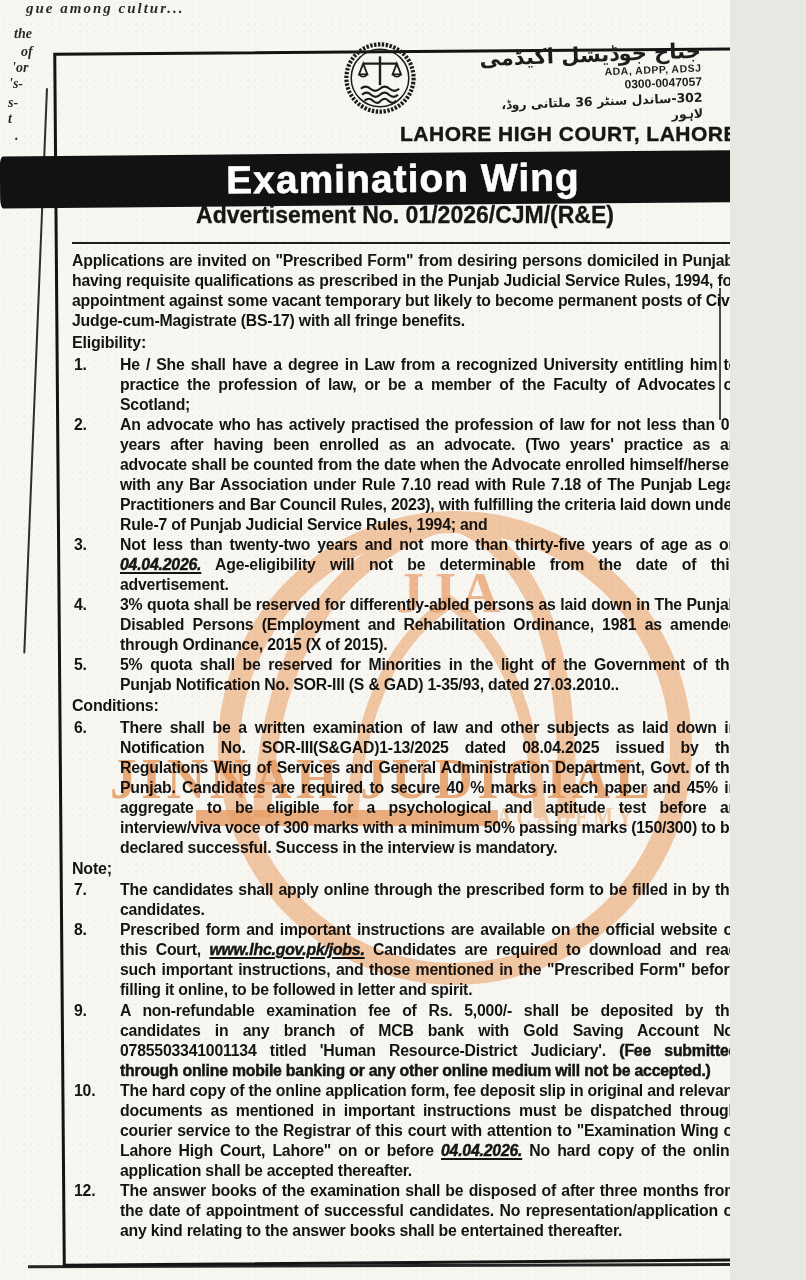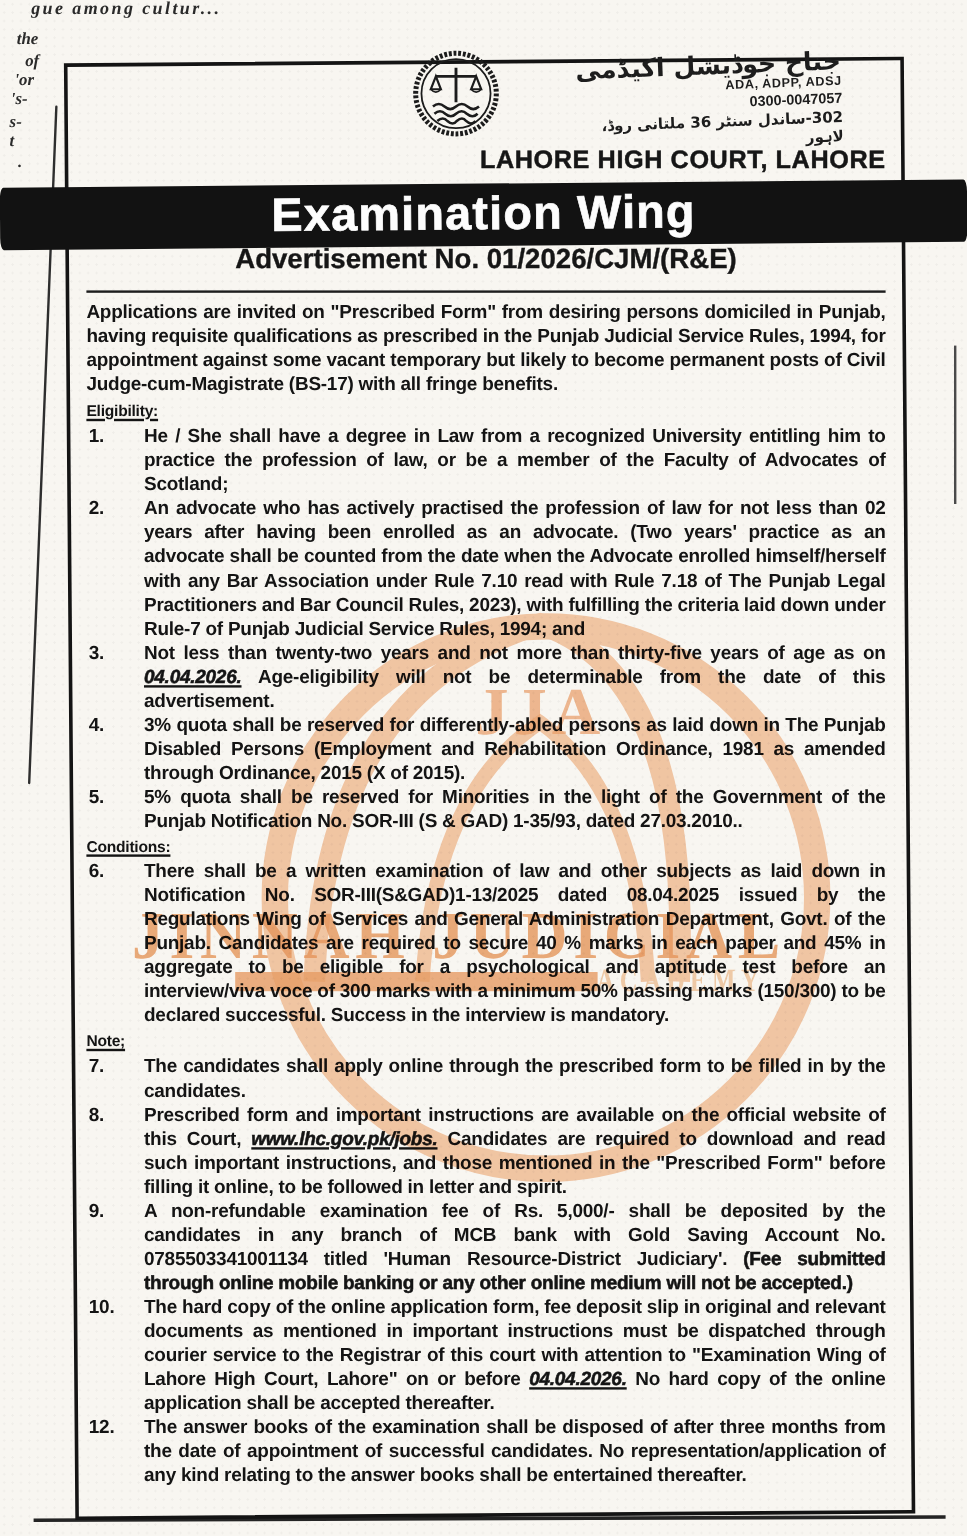--- a/index.html
+++ b/index.html
@@ -1,16 +1,16 @@
 <!DOCTYPE html>
 <html><head>
 <meta charset="utf-8">
 <style>
   html,body{margin:0;padding:0;background:#e9e7e2;}
-  .page{position:relative;width:806px;height:1280px;background:#f8f6f1;overflow:hidden;
+  .page{position:relative;width:730px;height:1280px;background:#f8f6f1;overflow:hidden;
         font-family:"Liberation Sans",sans-serif;color:#161616;
         background-image:radial-gradient(rgba(0,0,0,.035) 1px,transparent 1px);background-size:7px 7px;}
   
   .frag-top{position:absolute;left:26px;top:0;font:italic 700 15px "Liberation Serif",serif;color:#2a2a2a;letter-spacing:2px;}
   .lfrag{position:absolute;font:italic 700 14px "Liberation Serif",serif;color:#2a2a2a;}
   .col-rule{position:absolute;left:46px;top:88px;width:2px;height:566px;background:#2e2e2e;border-radius:2px;
             transform:rotate(2.3deg);transform-origin:top center;}
   .right-rule{position:absolute;right:9px;top:288px;width:2px;height:132px;background:#4a4a4a;}
   .bottom-rule{position:absolute;left:28px;width:760px;top:1264px;height:3px;background:#242424;transform:rotate(-.2deg);}
   
@@ -30,21 +30,21 @@
   .banner-band{position:absolute;left:0;top:153px;width:806px;height:52px;background:#121212;z-index:3;
                transform:rotate(-.5deg);display:flex;align-items:center;justify-content:center;border-radius:3px/10px;}
   .banner-band span{color:#fdfdfd;font-size:39px;font-weight:700;letter-spacing:1px;-webkit-text-stroke:.6px #fdfdfd;}
   .banner-spacer{height:56px;}
   .adv-no{text-align:center;font-size:23px;font-weight:700;padding-bottom:13px;border-bottom:2px solid #1d1d1d;
           -webkit-text-stroke:.3px #161616;white-space:nowrap;}
   
   .body{margin-top:7px;font-size:15.8px;line-height:1.27;font-weight:700;text-align:justify;letter-spacing:-.2px;color:#141414;}
   .para{margin-bottom:2px;}
   .sec-heading{margin:1px 0;}
-  .sec-heading .hd{font-size:13px;text-decoration:underline;text-decoration-thickness:2px;text-underline-offset:2px;}
+  .sec-heading .hd{font-size:16px;text-decoration-thickness:2px;text-underline-offset:2px;}
   .item{display:flex;}
   .item-num{flex:0 0 46px;width:46px;padding-left:2px;}
   .item-text{flex:1;}
   .seg.b{-webkit-text-stroke:.45px currentColor;}
   .seg.u{text-decoration:underline;text-decoration-thickness:2px;text-underline-offset:2px;font-style:italic;}
   
   .watermark{position:absolute;left:0;top:0;width:806px;height:1280px;z-index:5;pointer-events:none;mix-blend-mode:multiply;}
 </style>
 </head>
 <body>

